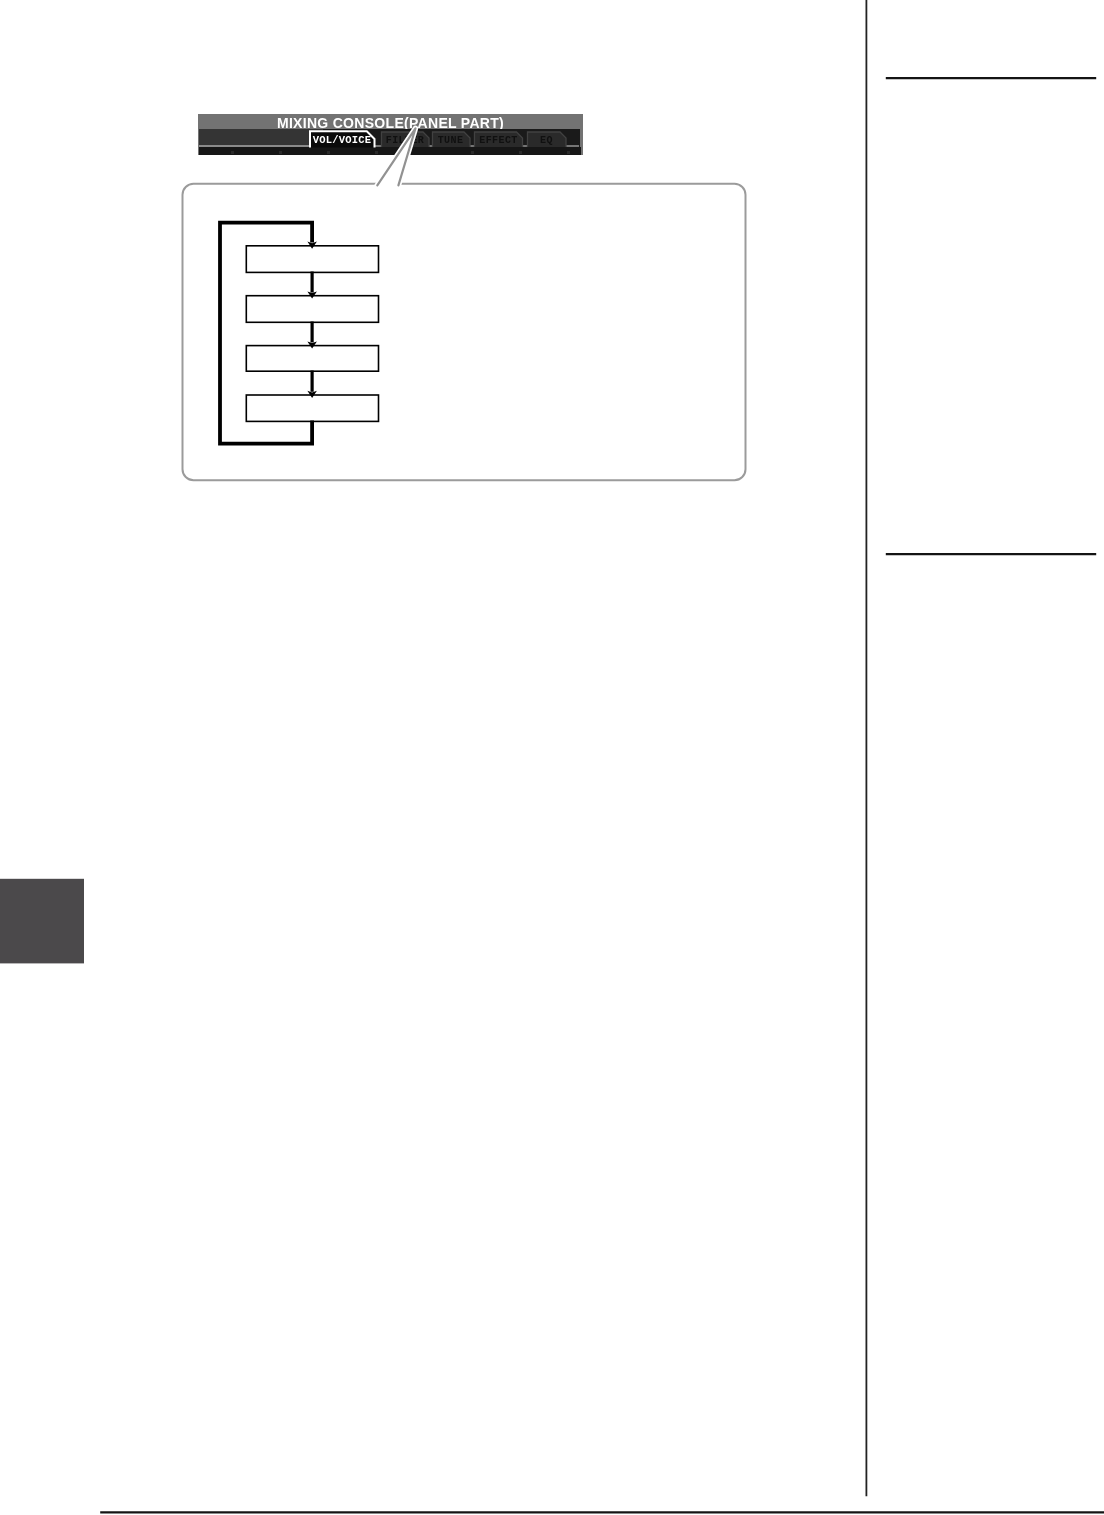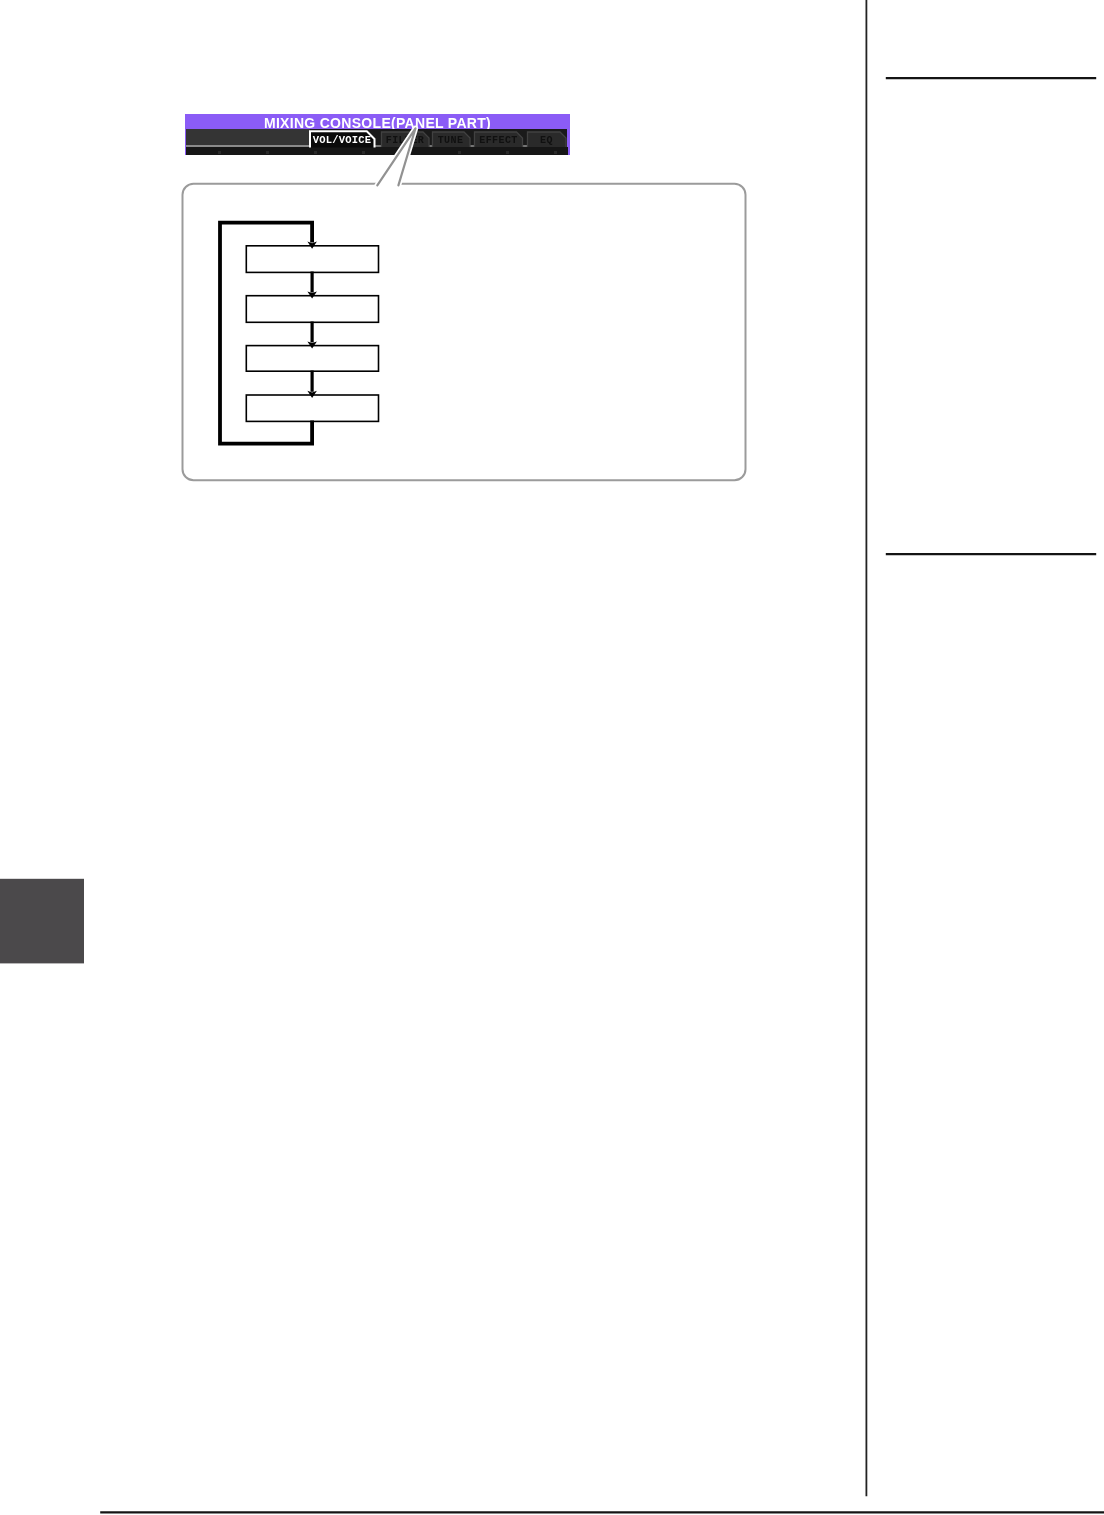--- a/index.html
+++ b/index.html
@@ -4,21 +4,21 @@
 <style>
   html,body{margin:0;padding:0;background:#fff;}
   #page{position:relative;width:1104px;height:1515px;background:#fff;overflow:hidden;
         font-family:"Liberation Sans", sans-serif;}
   .abs{position:absolute;}
 </style>
 </head>
 <body>
 <div id="page">
 
-  <div class="abs" style="left:185px;top:114px;width:385px;height:41px;background:#8b5cf6;">
+  <div class="abs" style="left:198px;top:114px;width:385px;height:41px;background:#737373;">
 
     <div class="abs" style="left:0;top:0;width:385px;height:15px;color:#fff;font-weight:bold;
          font-size:14px;letter-spacing:0.3px;text-align:center;line-height:18px;">MIXING CONSOLE(PANEL PART)</div>
 
     <div class="abs" style="left:1px;top:15px;width:124px;height:17.5px;background:#343434;"></div>
 
     <div class="abs" style="left:125px;top:15px;width:257px;height:17.5px;background:#1a1a1a;"></div>
 
     <div class="abs" style="left:1px;top:31.3px;width:124px;height:1.7px;background:#8a8a8a;"></div>
     <div class="abs" style="left:125px;top:31.3px;width:256px;height:1.7px;background:#757575;"></div>

